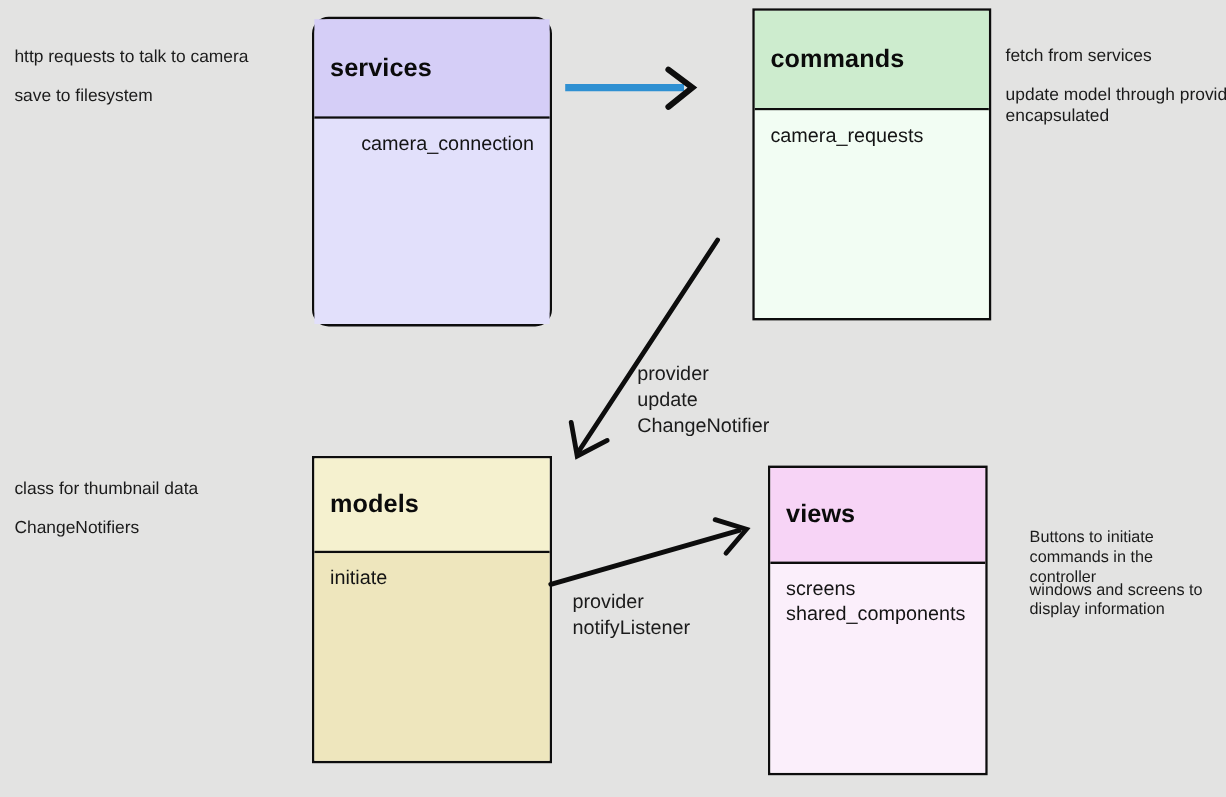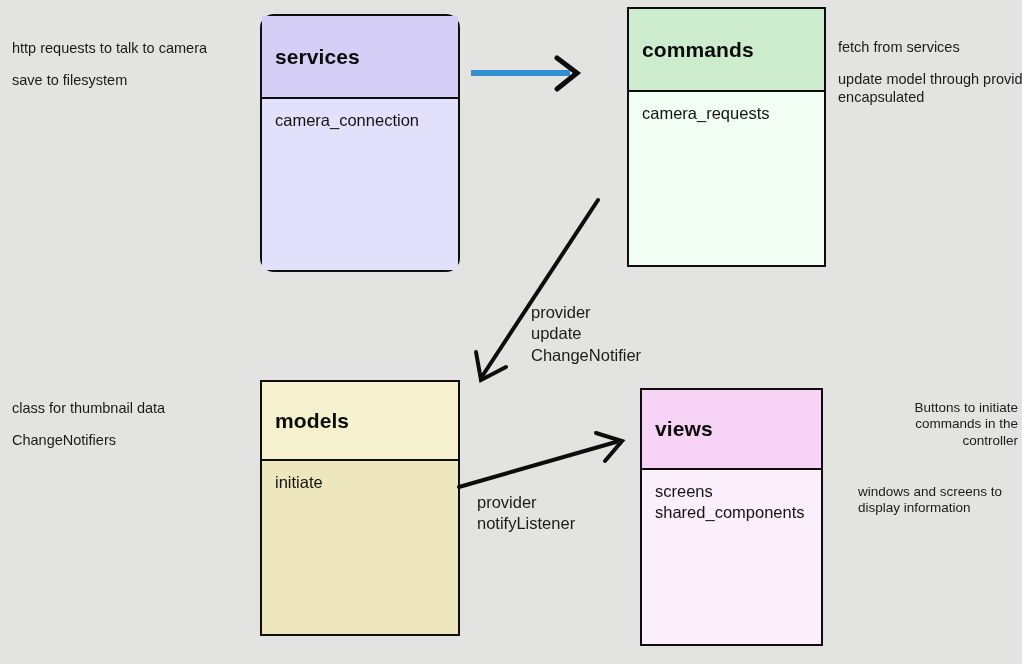--- a/index.html
+++ b/index.html
@@ -87,31 +87,31 @@
   <div class="note" style="left:12px; top:40px;">http requests to talk to camera</div>
   <div class="note" style="left:12px; top:72px;">save to filesystem</div>
 
   <div class="note" style="left:12px; top:400px;">class for thumbnail data</div>
   <div class="note" style="left:12px; top:432px;">ChangeNotifiers</div>
 
   <div class="note" style="left:838px; top:39px;">fetch from services</div>
   <div class="note" style="left:838px; top:71px;">update model through provider</div>
   <div class="note" style="left:838px; top:89px;">encapsulated</div>
 
-  <div class="note-wrap" style="left:858px; top:400px; width:160px; white-space:pre-line;text-align:right;">Buttons to initiate
+  <div class="note-wrap" style="left:858px; top:440px; width:160px; white-space:pre-line;">Buttons to initiate
 commands in the
 controller</div>
   <div class="note-wrap" style="left:858px; top:484px; width:162px; white-space:pre-line;">windows and screens to
 display information</div>
 
   <div class="uml-box" style="left:260px; top:14px; width:200px; height:258px;border-radius:14px;">
     <div class="uml-head" style="height:83px; background:#d5cef7;">
       <span class="uml-title">services</span>
     </div>
-    <div class="uml-body" style="background:#e2e0fb;">
+    <div class="uml-body" style="background:#e2e0fb;text-align:right;">
       <div class="uml-item">camera_connection</div>
     </div>
   </div>
 
   <div class="uml-box" style="left:611px; top:7px; width:199px; height:260px;margin-left:16px;">
     <div class="uml-head" style="height:83px; background:#cdecce;">
       <span class="uml-title">commands</span>
     </div>
     <div class="uml-body" style="background:#f2fdf3;">
       <div class="uml-item">camera_requests</div>

